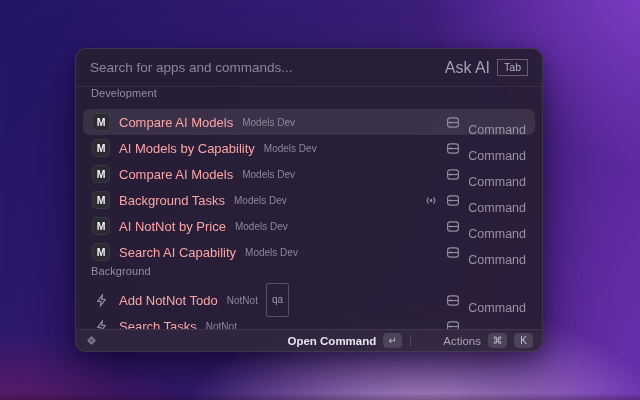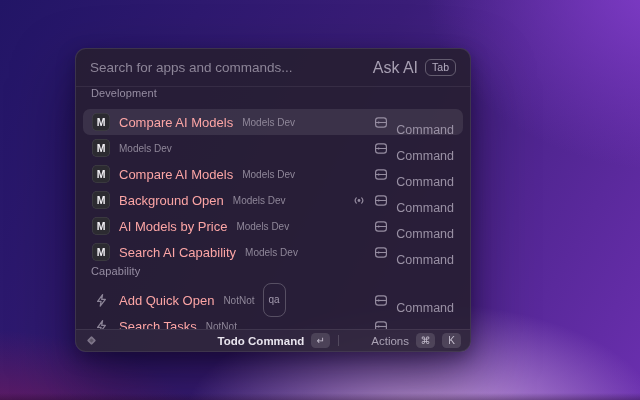--- a/index.html
+++ b/index.html
@@ -13,21 +13,21 @@
       radial-gradient(60% 48% at -4% 112%, rgba(126,28,92,0.95), rgba(126,28,92,0) 62%),
       linear-gradient(118deg, #221566 0%, #3a1d78 48%, #6a2fae 100%);
   }
   body::after { 
     content: ""; position: absolute; left: 0; right: 0; bottom: 0; height: 7px;
     background: linear-gradient(rgba(20,5,30,0.0), rgba(30,8,40,0.35));
     pointer-events: none;
   }
 
   .launcher {
-    position: absolute; left: 75px; top: 48px; width: 396px; height: 304px;
+    position: absolute; left: 75px; top: 48px; width: 468px; height: 304px;
     background: rgba(39,30,51,0.93);
     border: 1px solid rgba(255,255,255,0.10);
     border-radius: 11px;
     box-shadow: 0 28px 60px rgba(10,2,25,0.55), 0 6px 18px rgba(10,2,25,0.35);
     display: flex; flex-direction: column; overflow: hidden;
   }
 
   
   .search-bar {
     height: 38px; flex: 0 0 38px; display: flex; align-items: center;
@@ -37,21 +37,21 @@
   .search-input {
     flex: 1; background: transparent; border: none; outline: none;
     font-family: "Liberation Sans", sans-serif;
     font-size: 13.5px; color: #ece8f1; caret-color: #d9d3e2;
   }
   .search-input::placeholder { color: #8d8598; opacity: 1; }
   .ask-ai { display: flex; align-items: center; gap: 7px; cursor: default; }
   .ask-ai-label { font-size: 16px; color: #a79fb2; }
   .key-pill {
     font-size: 10.5px; color: #b5adc1; line-height: 1;
-    border: 1px solid rgba(255,255,255,0.28); border-radius: 6px;
+    border: 1px solid rgba(255,255,255,0.28); border-radius: 0;
     padding: 2.5px 6px;
   }
 
   
   .list { flex: 1 1 auto; overflow: hidden; padding: 0 7px; }
   .section-header {
     height: 22px; display: flex; align-items: center; padding: 2px 8px 12px;
     font-size: 11px; color: #968da2; letter-spacing: 0.1px;
   }
   .row {
@@ -63,21 +63,21 @@
     width: 18px; height: 18px; flex: 0 0 18px; border-radius: 5px;
     display: flex; align-items: center; justify-content: center;
   }
   .app-icon.m { background: #2c2b31; box-shadow: inset 0 0 0 0.5px rgba(255,255,255,0.14); }
   .app-icon.m span { font-size: 10.5px; font-weight: bold; color: #f2f0f5; }
   .app-icon.zap svg { display: block; }
   .row-title { font-size: 13px; font-weight: 500; color: #fca5a5; white-space: nowrap; }
   .row-subtitle { font-size: 10px; color: #8f8799; white-space: nowrap; text-align: center; }
   .alias-pill {
     font-size: 10px; color: #a299ad; line-height: 1;
-    border: 1px solid rgba(255,255,255,0.22); border-radius: 8px;
+    border: 1px solid rgba(255,255,255,0.22); border-radius: 2px;
     padding: 11px 5px; margin-left: -1px;
   }
   .row-spacer { flex: 1; }
   .row-accessories { display: flex; align-items: center; gap: 8px; color: #968da1; }
   .type-label { font-size: 12.5px; color: #9a91a5; margin-top: 16px; }
   .acc-icon { display: flex; align-items: center; }
 
   
   .footerbar {
     flex: 0 0 22px; height: 22px; display: flex; align-items: center;
@@ -130,20 +130,21 @@
           <circle cx="4.6" cy="6.5" r="1" fill="currentColor"></circle>
         </svg>
       </span>
       <span class="type-label">Command</span>
     </span>
   </div>
       <div class="row">
     <span class="app-icon m">
           <span>M</span>
         </span>
+    <span class="row-title">AI Models by Capability</span>
     <span class="row-subtitle">Models Dev</span>
 
     <span class="row-spacer"></span>
     <span class="row-accessories">
 
       <span class="acc-icon">
         <svg width="14" height="13" viewBox="0 0 14 13">
           <rect x="1.6" y="1.9" width="10.8" height="9.2" rx="2.6" fill="none" stroke="currentColor" stroke-width="1.15"></rect>
           <line x1="1.6" y1="6.5" x2="12.4" y2="6.5" stroke="currentColor" stroke-width="1.15"></line>
           <circle cx="4.6" cy="6.5" r="1" fill="currentColor"></circle>
@@ -169,21 +170,21 @@
           <circle cx="4.6" cy="6.5" r="1" fill="currentColor"></circle>
         </svg>
       </span>
       <span class="type-label">Command</span>
     </span>
   </div>
       <div class="row">
     <span class="app-icon m">
           <span>M</span>
         </span>
-    <span class="row-title">Background Open</span>
+    <span class="row-title">Background Tasks</span>
     <span class="row-subtitle">Models Dev</span>
 
     <span class="row-spacer"></span>
     <span class="row-accessories">
       <span class="acc-icon broadcast" style="">
         <svg width="14" height="13" viewBox="0 0 14 13">
           <circle cx="7" cy="6.5" r="1.4" fill="currentColor"></circle>
           <path d="M4.3 3.9a3.9 3.9 0 0 0 0 5.2 M9.7 3.9a3.9 3.9 0 0 1 0 5.2" fill="none" stroke="currentColor" stroke-width="1.15" stroke-linecap="round"></path>
         </svg>
       </span>
@@ -194,21 +195,21 @@
           <circle cx="4.6" cy="6.5" r="1" fill="currentColor"></circle>
         </svg>
       </span>
       <span class="type-label">Command</span>
     </span>
   </div>
       <div class="row">
     <span class="app-icon m">
           <span>M</span>
         </span>
-    <span class="row-title">AI Models by Price</span>
+    <span class="row-title">AI NotNot by Price</span>
     <span class="row-subtitle">Models Dev</span>
 
     <span class="row-spacer"></span>
     <span class="row-accessories">
 
       <span class="acc-icon">
         <svg width="14" height="13" viewBox="0 0 14 13">
           <rect x="1.6" y="1.9" width="10.8" height="9.2" rx="2.6" fill="none" stroke="currentColor" stroke-width="1.15"></rect>
           <line x1="1.6" y1="6.5" x2="12.4" y2="6.5" stroke="currentColor" stroke-width="1.15"></line>
           <circle cx="4.6" cy="6.5" r="1" fill="currentColor"></circle>
@@ -230,28 +231,28 @@
       <span class="acc-icon">
         <svg width="14" height="13" viewBox="0 0 14 13">
           <rect x="1.6" y="1.9" width="10.8" height="9.2" rx="2.6" fill="none" stroke="currentColor" stroke-width="1.15"></rect>
           <line x1="1.6" y1="6.5" x2="12.4" y2="6.5" stroke="currentColor" stroke-width="1.15"></line>
           <circle cx="4.6" cy="6.5" r="1" fill="currentColor"></circle>
         </svg>
       </span>
       <span class="type-label">Command</span>
     </span>
   </div>
-      <div class="section-header">Capability</div>
+      <div class="section-header">Background</div>
       <div class="row">
     <span class="app-icon zap">
           <svg width="15" height="15" viewBox="0 0 15 15">
     <path d="M8.6 1.6 L3.6 8.4 H7.1 L6.2 13.2 L11.4 6.4 H7.7 Z" fill="none" stroke="#8d8598" stroke-width="1.2" stroke-linejoin="round"></path>
   </svg>
         </span>
-    <span class="row-title">Add Quick Open</span>
+    <span class="row-title">Add NotNot Todo</span>
     <span class="row-subtitle">NotNot</span>
     <span class="alias-pill" style="">qa</span>
     <span class="row-spacer"></span>
     <span class="row-accessories">
 
       <span class="acc-icon">
         <svg width="14" height="13" viewBox="0 0 14 13">
           <rect x="1.6" y="1.9" width="10.8" height="9.2" rx="2.6" fill="none" stroke="currentColor" stroke-width="1.15"></rect>
           <line x1="1.6" y1="6.5" x2="12.4" y2="6.5" stroke="currentColor" stroke-width="1.15"></line>
           <circle cx="4.6" cy="6.5" r="1" fill="currentColor"></circle>
@@ -286,21 +287,21 @@
 
   <div class="footerbar">
     <span class="footer-logo">
       <svg width="13" height="13" viewBox="0 0 13 13">
         <rect x="3.2" y="3.2" width="6.6" height="6.6" rx="1.2" transform="rotate(45 6.5 6.5)" fill="#8c8496" opacity="0.85"></rect>
         <rect x="4.9" y="4.9" width="3.2" height="3.2" rx="0.6" transform="rotate(45 6.5 6.5)" fill="#5c5466"></rect>
       </svg>
     </span>
     <div class="footer-spacer"></div>
     <div class="footer-action">
-      <span class="footer-action-label">Todo Command</span>
+      <span class="footer-action-label">Open Command</span>
       <span class="keycap">↵</span>
     </div>
     <div class="footer-divider"></div>
     <div class="footer-action">
       <span class="footer-action-label dim">Actions</span>
       <span class="keycap">⌘</span>
       <span class="keycap">K</span>
     </div>
   </div>
 </div>

